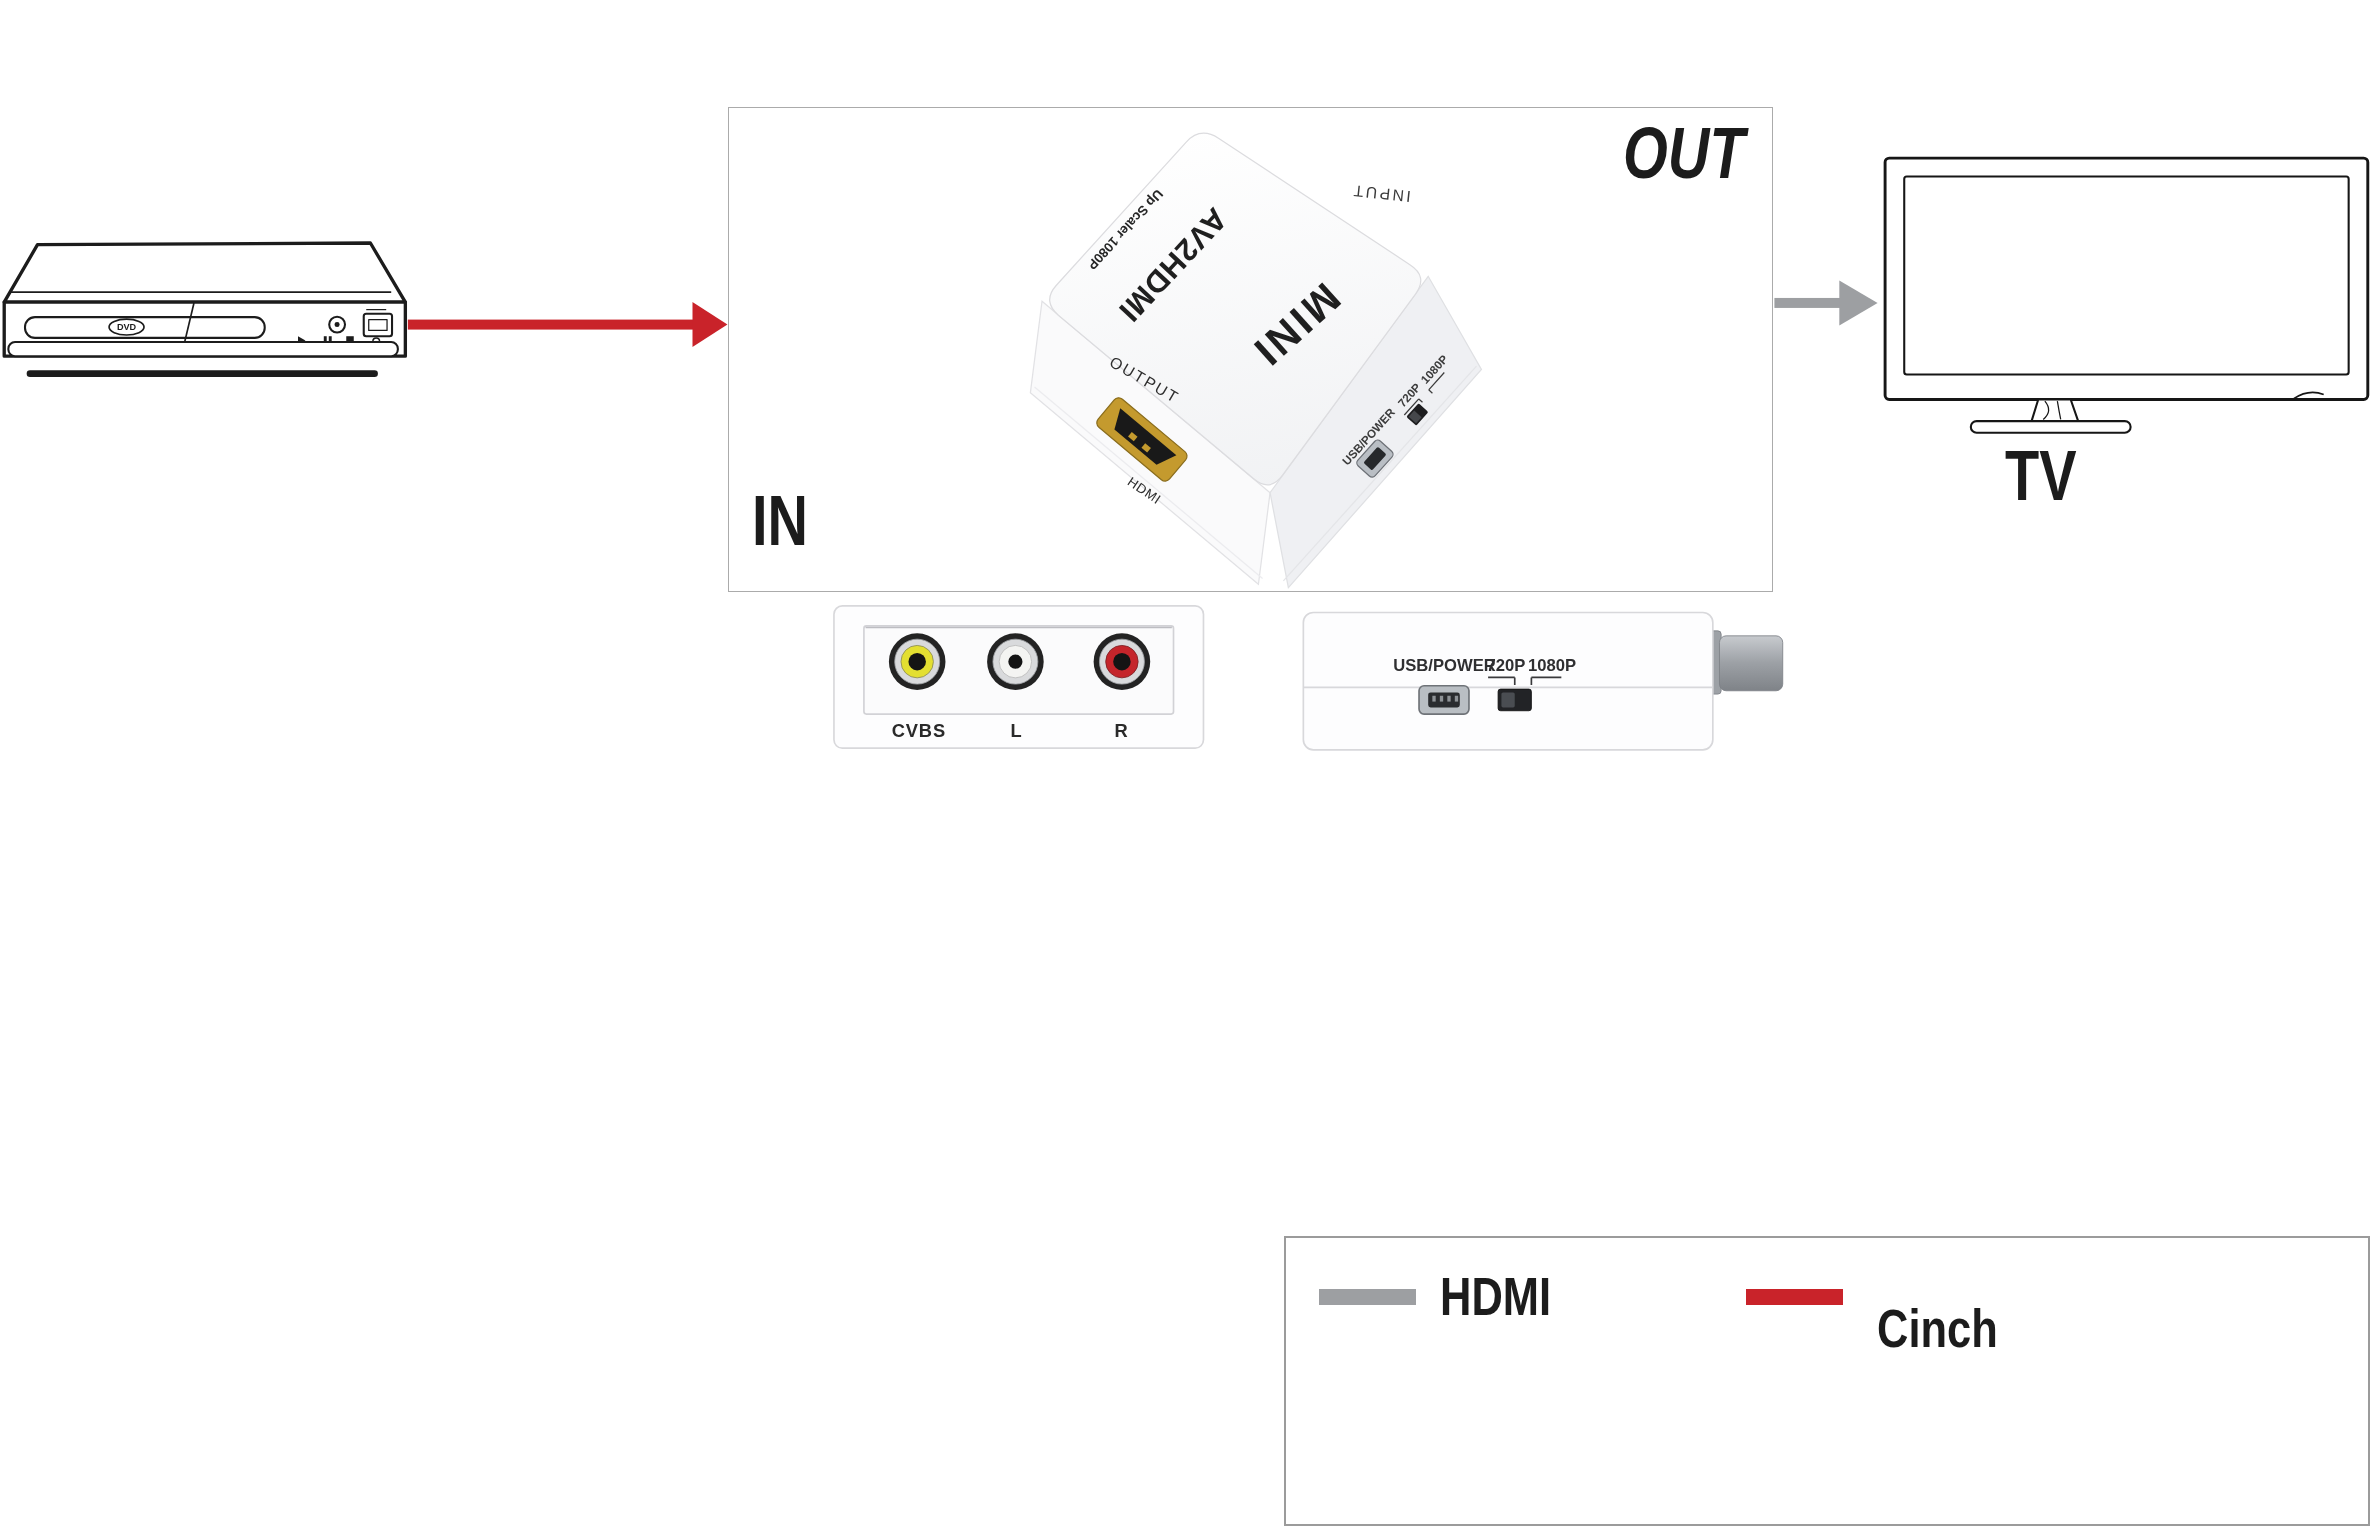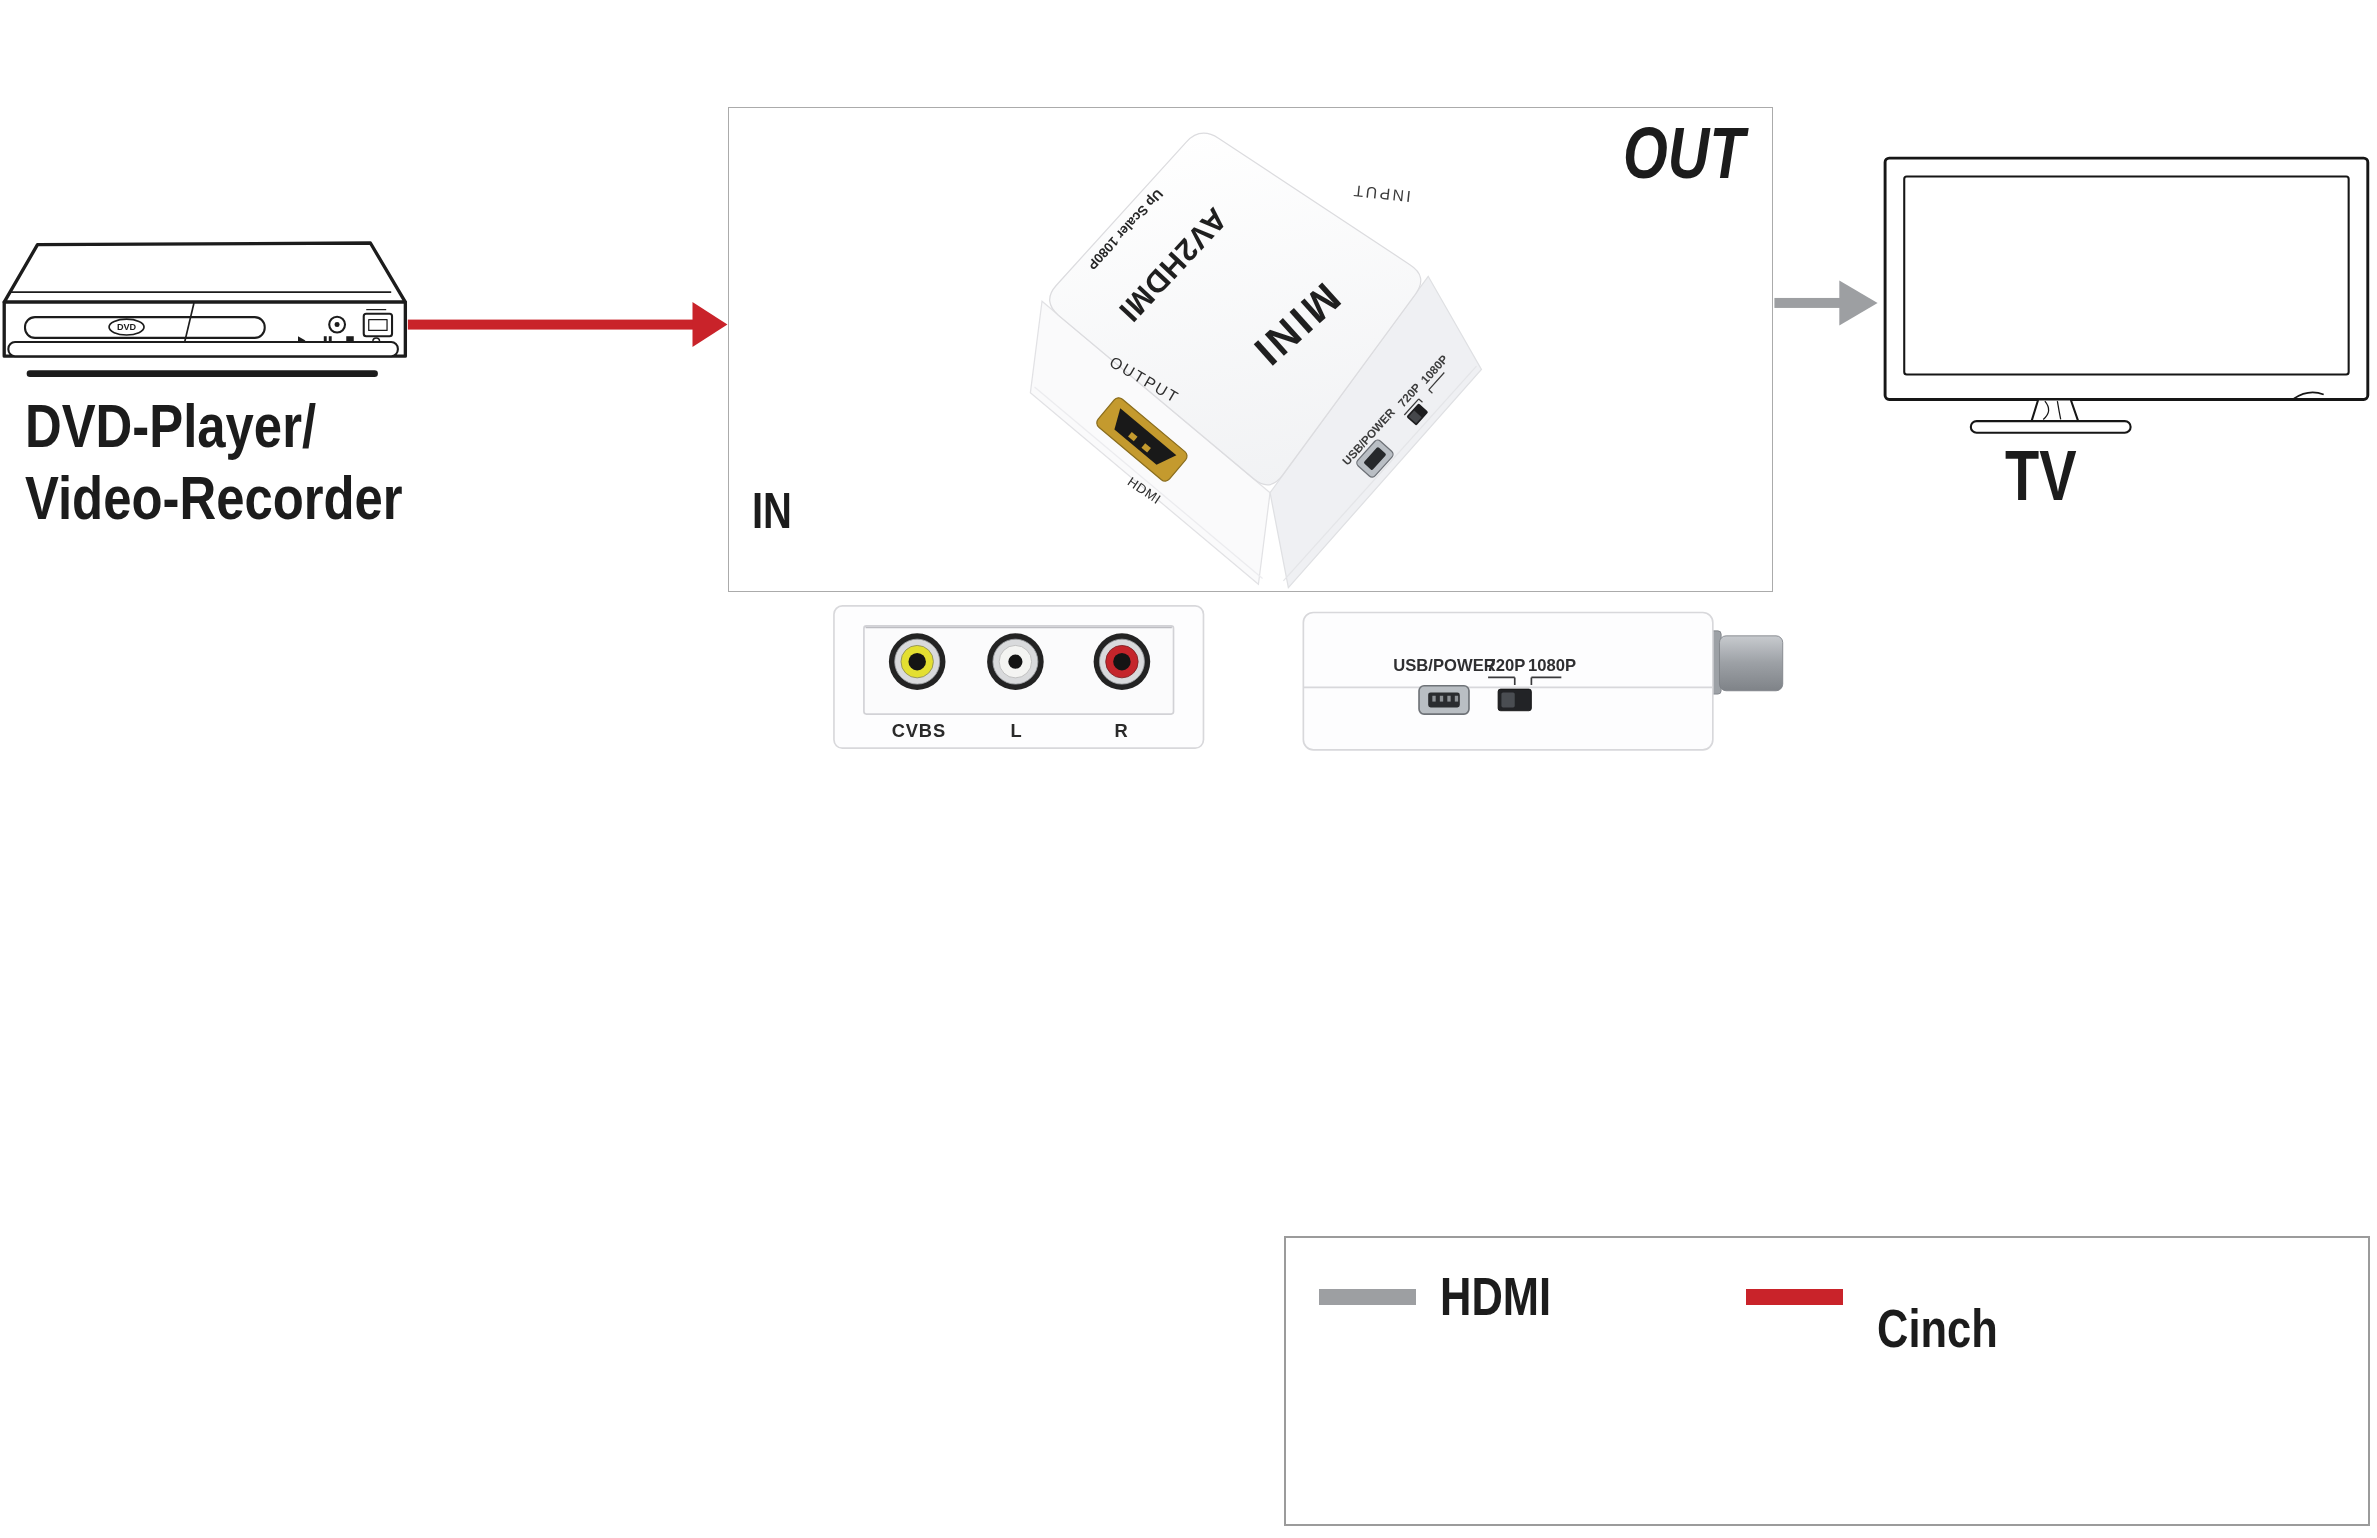--- a/index.html
+++ b/index.html
@@ -7,21 +7,21 @@
     position:relative;width:2377px;height:1538px;background:#ffffff;overflow:hidden;
     font-family:"Liberation Sans","DejaVu Sans",sans-serif;color:#1a1a1a;
   }
   .abs{position:absolute;}
   .cond{display:inline-block;transform-origin:0 0;white-space:nowrap;}
   .lbl{font-weight:bold;color:#1c1c1c;line-height:1;}
   #title{left:588px;top:3.3px;font-size:79px;letter-spacing:-1.7px;}
   #title .cond{transform:scaleX(.84);}
   #dvd-label{left:25px;top:390px;font-size:62px;line-height:72px;}
   #dvd-label .cond{transform:scaleX(.82);}
-  #in-label{left:752px;top:486px;font-size:50px;}
+  #in-label{left:752px;top:486px;font-size:70px;}
   #in-label .cond{transform:scaleX(.80);}
   #out-label{left:1623px;top:117px;font-size:72px;font-style:italic;}
   #out-label .cond{transform:scaleX(.80);}
   #tv-label{left:1996px;top:441px;width:133px;font-size:70px;}
   #tv-label .cond{transform-origin:50% 0;transform:scaleX(.80);}
   #main-frame{left:728px;top:107px;width:1043px;height:483px;border:1.7px solid #ababab;}
   #legend-box{left:1284px;top:1236px;width:1082px;height:286px;border:2.5px solid #9b9b9b;background:#fff;}
   .legend-text{top:1265px;font-size:53px;font-weight:bold;line-height:1.2;}
   .legend-text .cond{transform:scaleX(.82);}
   #legend-hdmi-label{left:1440px;}
@@ -186,24 +186,20 @@
       <rect x="2265" y="190" width="580" height="290" rx="5" fill="#ffffff" stroke-width="3.5"></rect>
       <rect x="2288" y="212" width="534" height="238" rx="3" fill="#ffffff" stroke-width="2.5"></rect>
       <path d="M2756,479 q18,-12 36,-5" stroke-width="2"></path>
       <path d="M2449,480 L2441,506 L2497,506 L2488,480 Z" fill="#ffffff" stroke-width="2.5"></path>
       <path d="M2457,482 q10,12 -2,22 M2472,482 q2,12 4,22" stroke-width="1.5"></path>
       <rect x="2368" y="506" width="192" height="14" rx="7" fill="#ffffff" stroke-width="2.5"></rect>
     </g>
   </svg>
 
 
-  <div class="abs lbl" id="dvd-label">
-    <span class="cond">DVD-Player/</span><br>
-    <span class="cond">Video-Recorder</span>
-  </div>
 
   <div class="abs lbl" id="in-label"><span class="cond">IN</span></div>
   <div class="abs lbl" id="out-label"><span class="cond">OUT</span></div>
   <div class="abs lbl" id="tv-label"><span class="cond">TV</span></div>
 
   <div class="abs" id="legend-box"></div>
   <div class="abs swatch" id="legend-hdmi-swatch" style="background: rgb(157, 159, 162);"></div>
   <div class="abs lbl legend-text" id="legend-hdmi-label"><span class="cond">HDMI</span></div>
   <div class="abs swatch" id="legend-cinch-swatch" style="background: rgb(201, 35, 42);"></div>
   <div class="abs lbl legend-text" id="legend-cinch-label"><span class="cond">Cinch</span></div>

